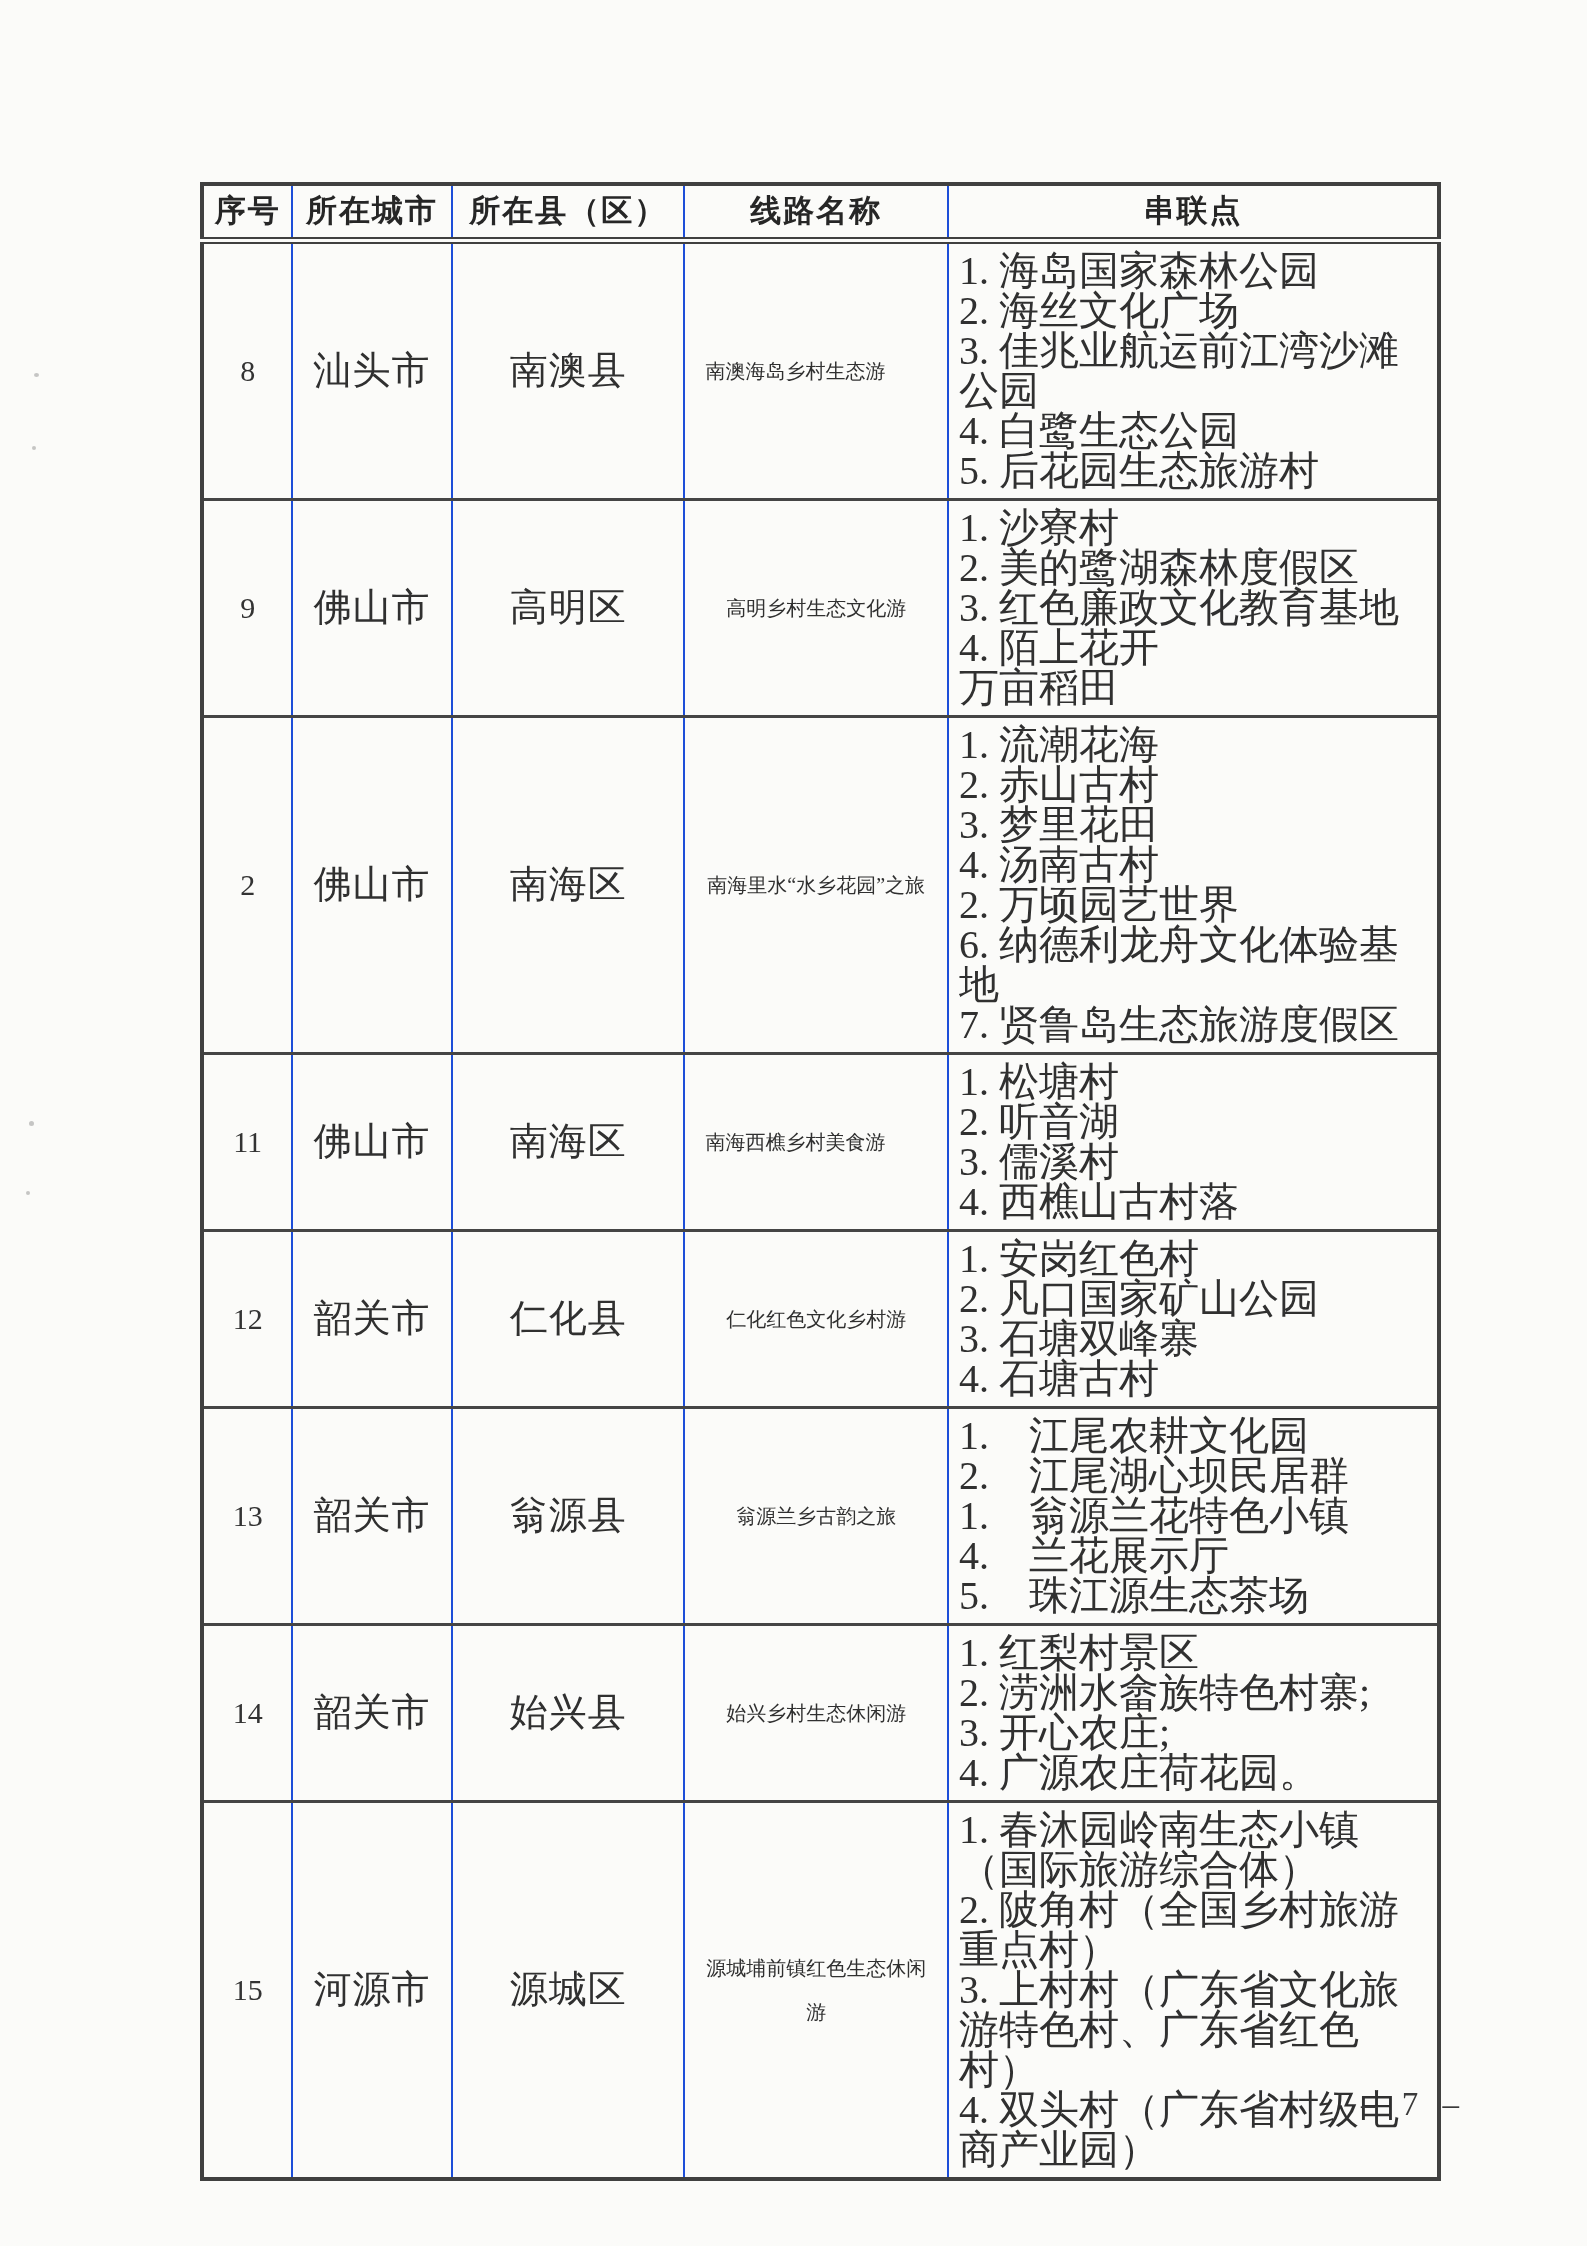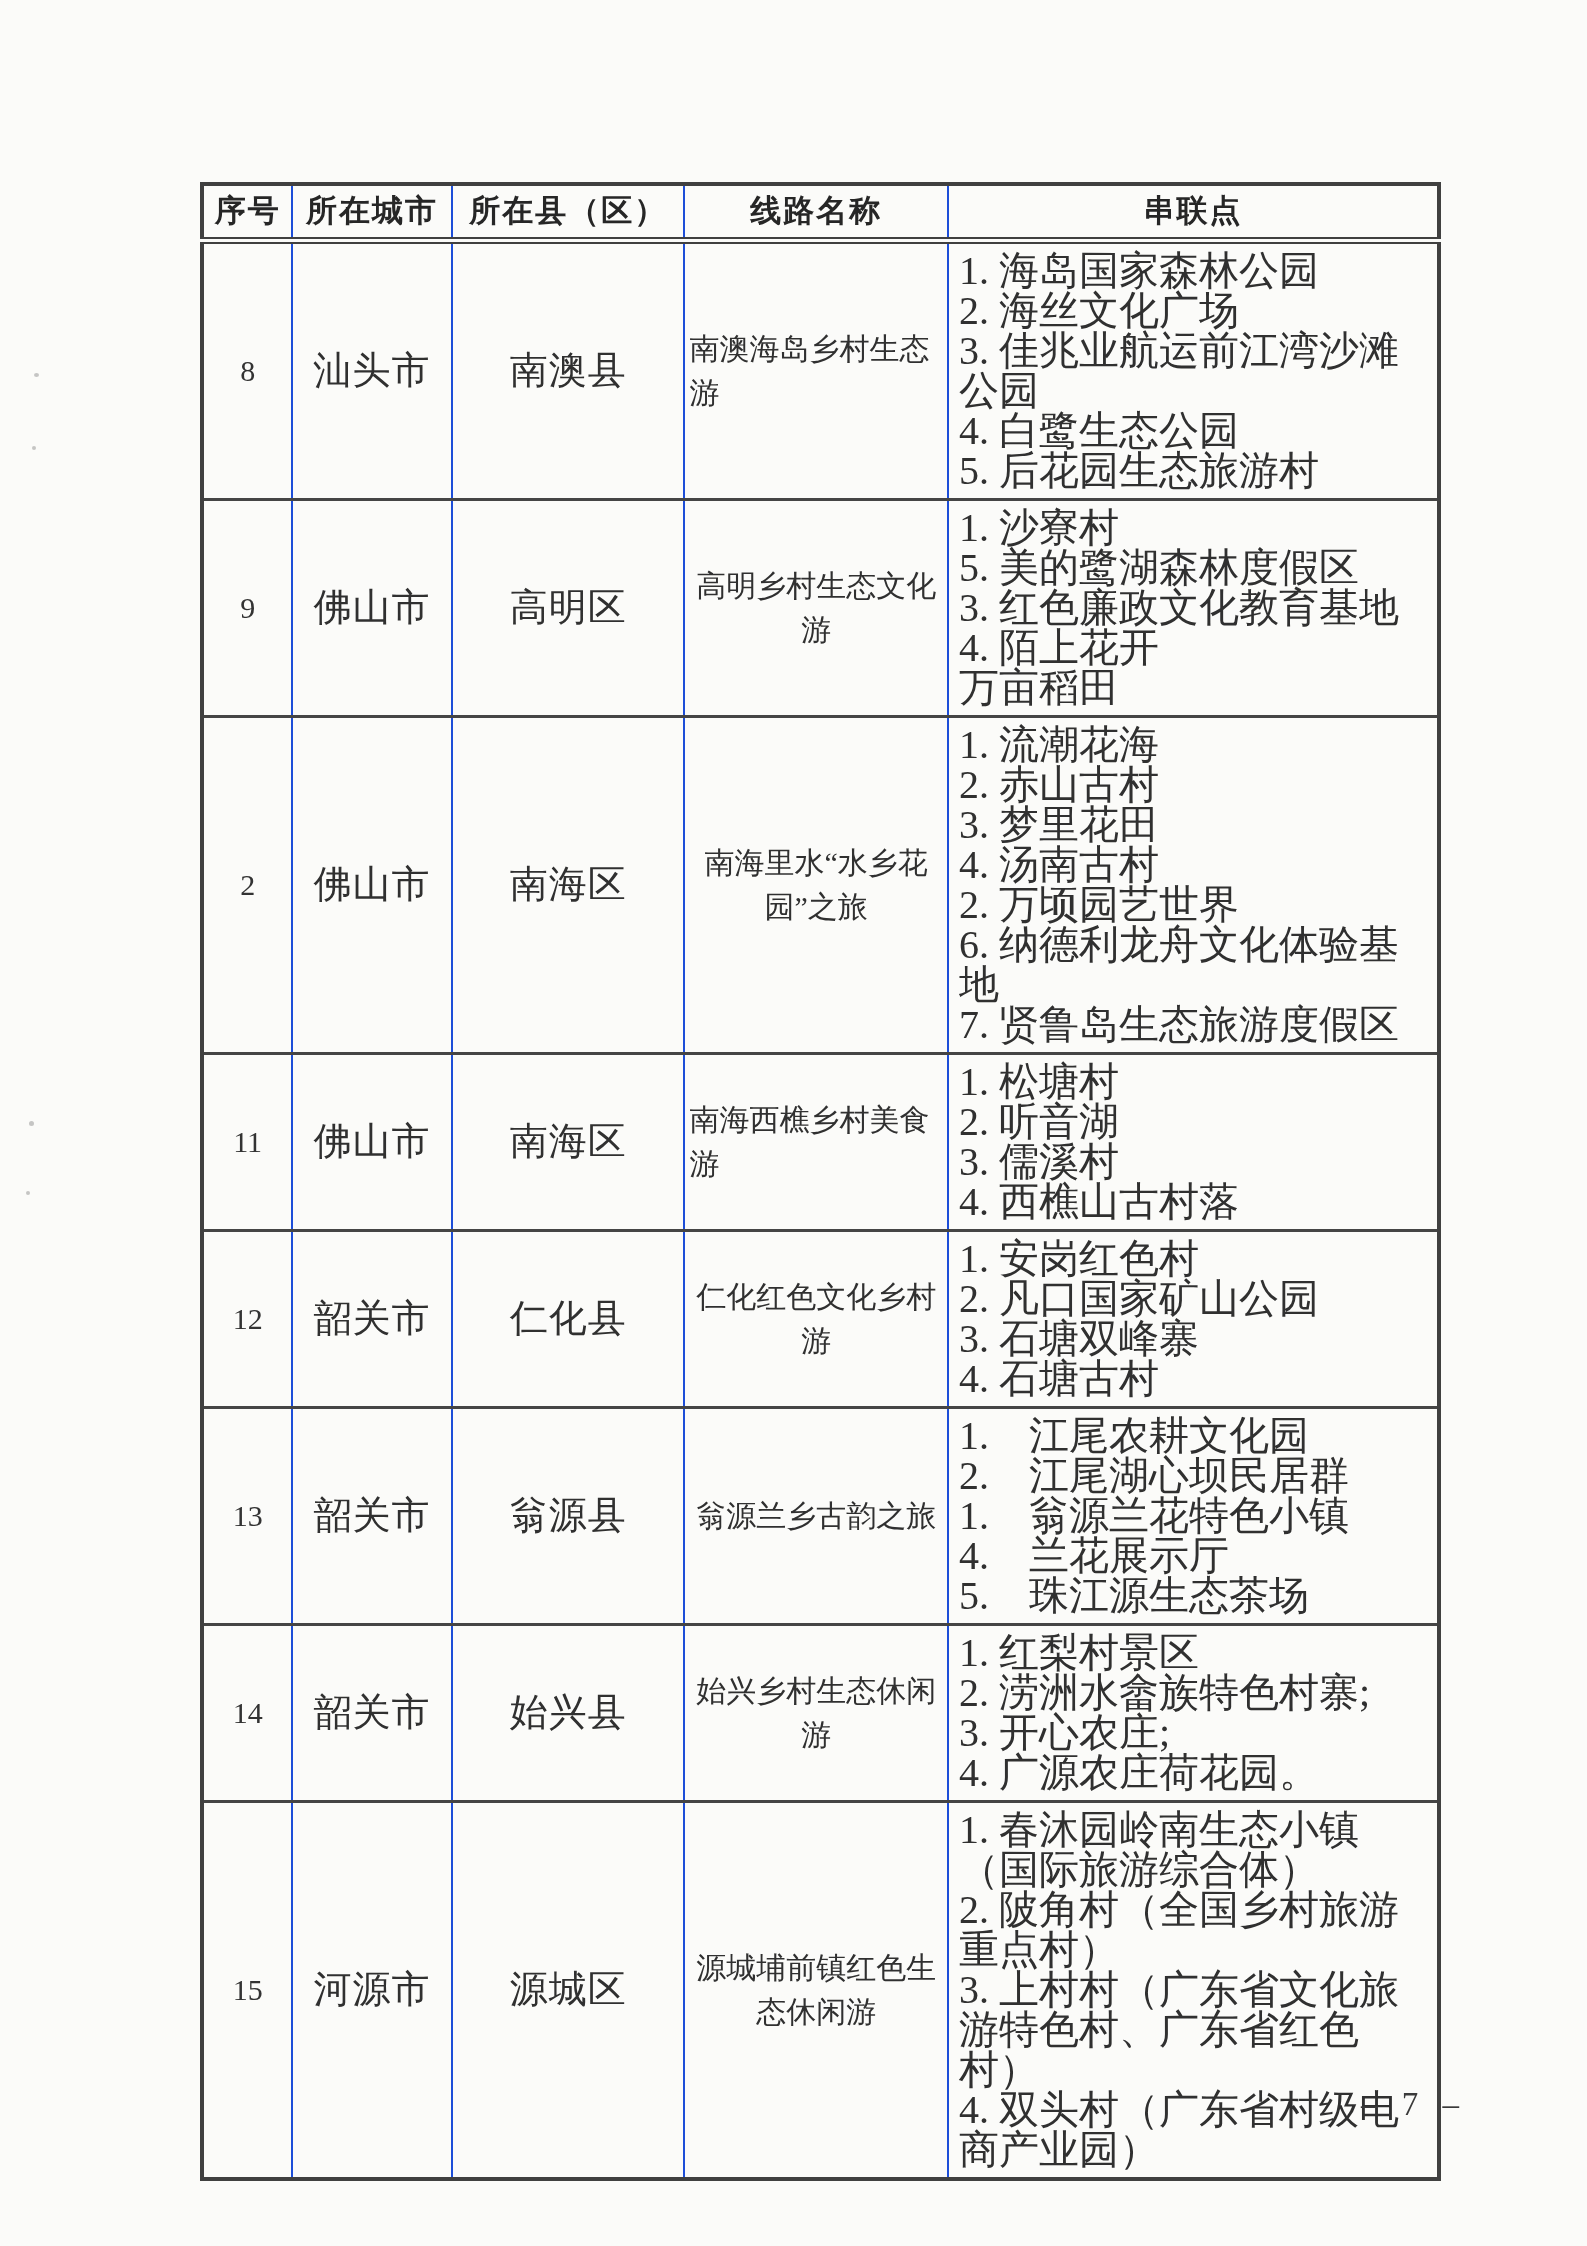--- a/index.html
+++ b/index.html
@@ -44,23 +44,23 @@
     font-size: 30px;
     color: #333;
   }
   td.mid {
     text-align: center;
     font-size: 38px;
     letter-spacing: 1px;
     color: #303030;
   }
   td.route {
-    font-size: 30px;
+    font-size: 20px;
     line-height: 44px;
-    padding: 4px 4px;
+    padding: 4px 20px;
     color: #303030;
   }
   td.route.align-left  { text-align: left; }
   td.route.align-center{ text-align: center; }
   td.points {
     font-size: 40px;
     line-height: 40px;
     padding: 7px 8px 7px 10px;
     text-align: left;
     color: #303030;
@@ -122,21 +122,21 @@
             <div class="pt">5. 后花园生态旅游村</div>
           </td>
         </tr>
         <tr>
           <td class="seq">9</td>
           <td class="mid">佛山市</td>
           <td class="mid">高明区</td>
           <td class="route align-center">高明乡村生态文化游</td>
           <td class="points">
             <div class="pt">1. 沙寮村</div>
-            <div class="pt">5. 美的鹭湖森林度假区</div>
+            <div class="pt">2. 美的鹭湖森林度假区</div>
             <div class="pt">3. 红色廉政文化教育基地</div>
             <div class="pt">4. 陌上花开</div>
             <div class="pt">万亩稻田</div>
           </td>
         </tr>
         <tr>
           <td class="seq">2</td>
           <td class="mid">佛山市</td>
           <td class="mid">南海区</td>
           <td class="route align-center">南海里水“水乡花园”之旅</td>

